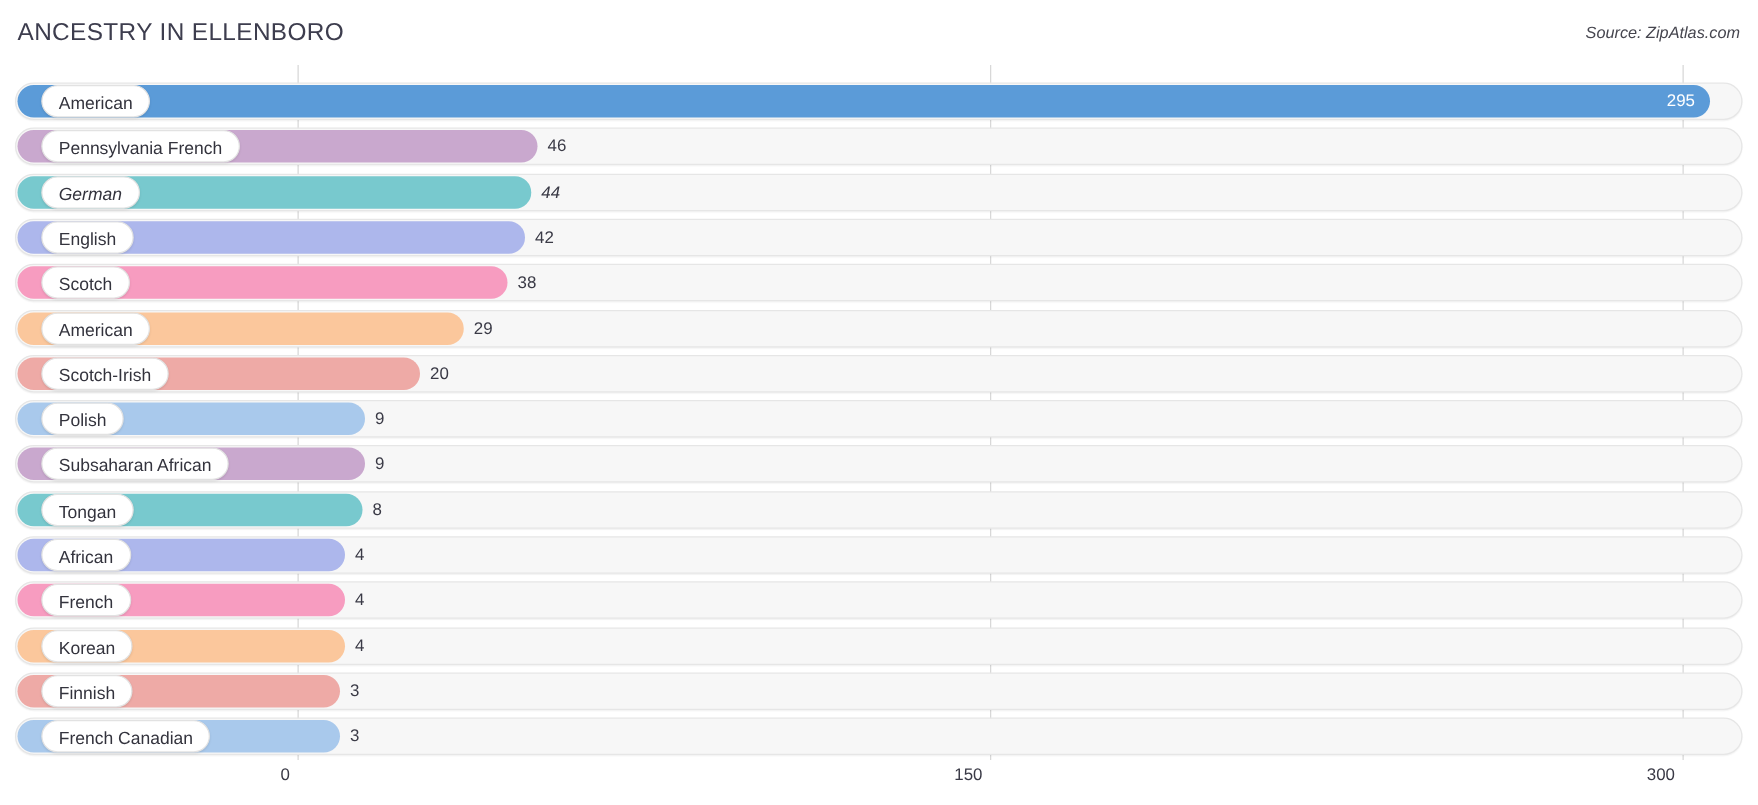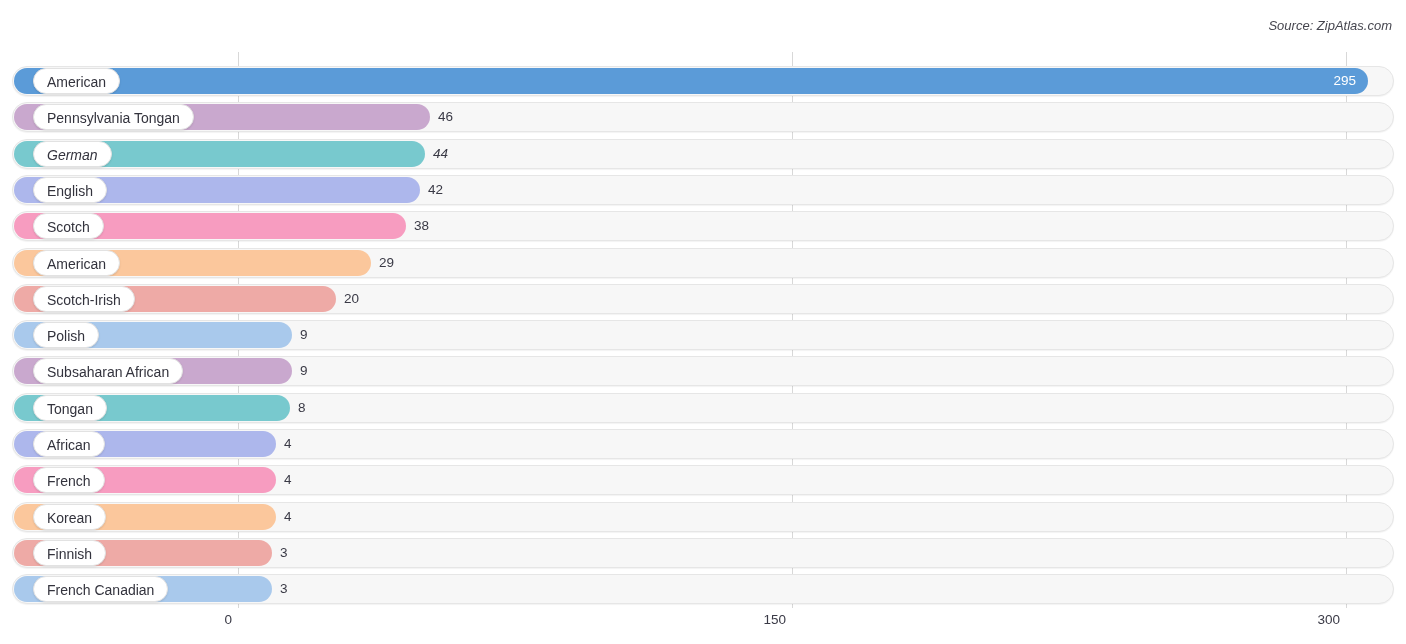--- a/index.html
+++ b/index.html
@@ -144,37 +144,38 @@
     padding-right: 6px;
     white-space: nowrap;
   }
 </style>
 </head>
 <body>
 
 <div class="chart-root">
 
   <div class="header">
+    <div class="chart-title">ANCESTRY IN ELLENBORO</div>
     <div class="chart-source">Source: ZipAtlas.com</div>
   </div>
 
   <div class="plot" id="plot-area">
     <div class="gridline g0"></div>
     <div class="gridline g150"></div>
     <div class="gridline g300"></div>
   <div class="row" style="top: 14px;">
         <div class="track"></div>
         <div class="bar" style="width: 1354px; background: rgb(91, 155, 216);"></div>
         <div class="label-pill">American</div>
         <div class="bar-value inside" style="left: 1298px; width: 46px; text-align: right;">295</div>
       </div>
       <div class="row" style="top: 50.3px;">
         <div class="track"></div>
         <div class="bar" style="width: 416px; background: rgb(201, 168, 206);"></div>
-        <div class="label-pill">Pennsylvania Tongan</div>
+        <div class="label-pill">Pennsylvania French</div>
         <div class="bar-value" style="left: 426px;">46</div>
       </div>
       <div class="row" style="top: 86.6px; font-style: italic;">
         <div class="track"></div>
         <div class="bar" style="width: 411px; background: rgb(120, 201, 206);"></div>
         <div class="label-pill">German</div>
         <div class="bar-value" style="left: 421px;">44</div>
       </div>
       <div class="row" style="top: 122.9px;">
         <div class="track"></div>

